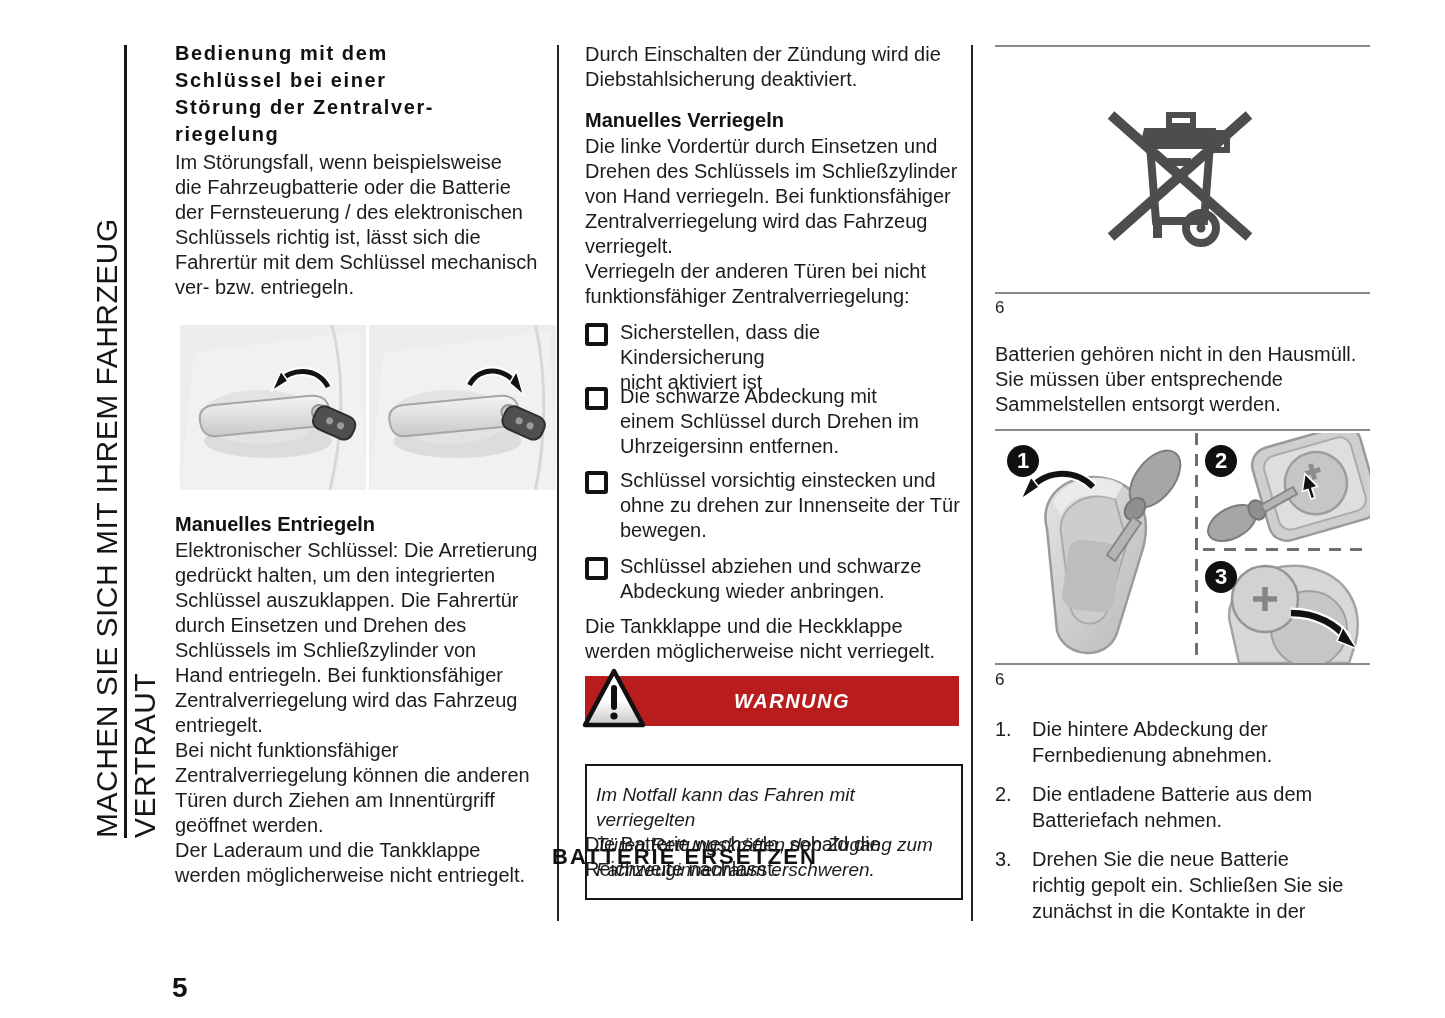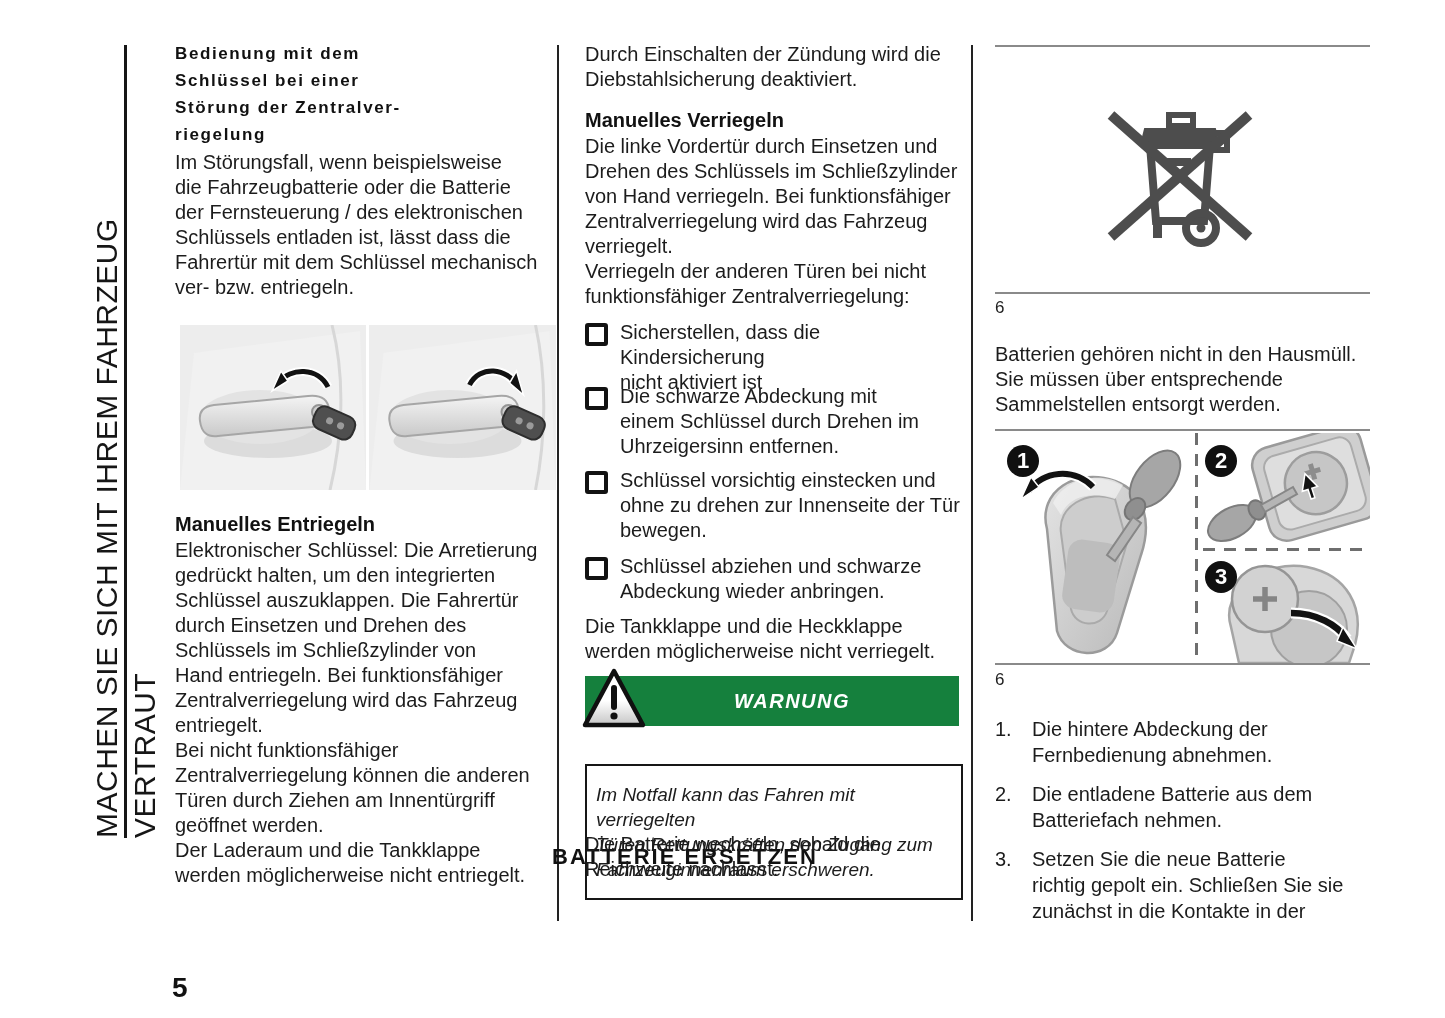--- a/index.html
+++ b/index.html
@@ -1,34 +1,34 @@
 <!DOCTYPE html>
 <html><head>
 <meta charset="utf-8">
 <style>
   html,body{margin:0;padding:0;background:#ffffff;}
   #page{position:relative;width:1445px;height:1018px;background:#ffffff;overflow:hidden;
         font-family:"Liberation Sans","DejaVu Sans",sans-serif;color:#1c1c1c;}
   .abs{position:absolute;}
   .p{white-space:pre-line;font-size:20px;line-height:25px;color:#1c1c1c;}
-  .h1{white-space:pre-line;font-weight:bold;font-size:17px;line-height:27px;letter-spacing:1.6px;color:#111;}
+  .h1{white-space:pre-line;font-weight:bold;font-size:20px;line-height:27px;letter-spacing:1.6px;color:#111;}
   .h2{font-weight:bold;font-size:20px;line-height:25px;color:#111;}
   .h3{font-weight:bold;font-size:22px;letter-spacing:2px;color:#111;}
   .caption{font-size:17px;color:#222;}
   .vrule{width:2px;background:#222;}
   .hrule{height:2px;background:#8a8a8a;}
   .sidebar-text{writing-mode:vertical-rl;transform:rotate(180deg);
       font-size:30px;letter-spacing:0.5px;color:#161616;line-height:38px;text-align:left;}
   .sidebar-rule{width:3px;background:#161616;}
   .figpanel{background:#ededed;}
   .bullet-row{display:flex;}
   .ballot{display:inline-block;width:15px;height:15px;border:4px solid #121212;border-radius:3px;
       margin-top:3px;flex:0 0 auto;background:#fff;}
   .bullet-text{white-space:pre-line;font-size:20px;line-height:25px;margin-left:12px;}
-  .banner{background:#15803d;display:flex;align-items:center;justify-content:center;}
+  .banner{background:#b91c1c;display:flex;align-items:center;justify-content:center;}
   .banner-label{color:#ffffff;font-weight:bold;font-style:italic;font-size:20px;letter-spacing:1.5px;padding-left:40px;}
   .notebox{border:2px solid #161616;padding:16px 9px;margin-top:20px;}
   .notebox .p{font-style:italic;font-size:19px;line-height:25px;}
   .badge{width:32px;height:32px;border-radius:50%;background:#101010;color:#fff;
       display:flex;align-items:center;justify-content:center;font-weight:bold;font-size:22px;}
   .dashv{width:3px;background:repeating-linear-gradient(to bottom,#6e6e6e 0 12px,transparent 12px 21px);}
   .dashh{height:3px;background:repeating-linear-gradient(to right,#6e6e6e 0 12px,transparent 12px 21px);}
   .stepnum{font-size:20px;line-height:26px;}
   .steptext{white-space:pre-line;font-size:20px;line-height:26px;}
   .pagenum{font-weight:bold;font-size:28px;color:#111;}
@@ -45,21 +45,21 @@
   <div class="abs vrule" style="left:971px;top:45px;height:876px;"></div>
 
   <div class="abs h1" style="left:175px;top:40px;width:382px;">Bedienung mit dem
 Schlüssel bei einer
 Störung der Zentralver-
 riegelung</div>
 
   <div class="abs p" style="left:175px;top:150px;width:382px;">Im Störungsfall, wenn beispielsweise
 die Fahrzeugbatterie oder die Batterie
 der Fernsteuerung / des elektronischen
-Schlüssels entladen ist, lässt dass die
+Schlüssels richtig ist, lässt sich die
 Fahrertür mit dem Schlüssel mechanisch
 ver- bzw. entriegeln.</div>
 
   <div class="abs" style="left:180px;top:325px;width:376px;height:165px;">
     <div class="abs figpanel" style="left:0;top:0;width:186px;height:165px;">
       <svg width="186" height="165" viewBox="0 0 186 165">
         <defs>
           <linearGradient id="gH" x1="0" y1="0" x2="0" y2="1">
             <stop offset="0" stop-color="#f4f4f4"></stop>
               <stop offset="1" stop-color="#c9c9c9"></stop>
@@ -279,21 +279,21 @@
       <div class="steptext" style="margin-left:37px;">Die hintere Abdeckung der
 Fernbedienung abnehmen.</div>
     </div>
     <div style="position:relative;margin-bottom:13px;">
       <span class="stepnum abs" style="left:0;top:0;">2.</span>
       <div class="steptext" style="margin-left:37px;">Die entladene Batterie aus dem
 Batteriefach nehmen.</div>
     </div>
     <div style="position:relative;">
       <span class="stepnum abs" style="left:0;top:0;">3.</span>
-      <div class="steptext" style="margin-left:37px;">Setzen Sie die neue Batterie
+      <div class="steptext" style="margin-left:37px;">Drehen Sie die neue Batterie
 richtig gepolt ein. Schließen Sie sie
 zunächst in die Kontakte in der</div>
     </div>
   </div>
 
   <div class="abs pagenum" style="left:172px;top:972px;">5</div>
 
 </div>
 
 </body></html>

